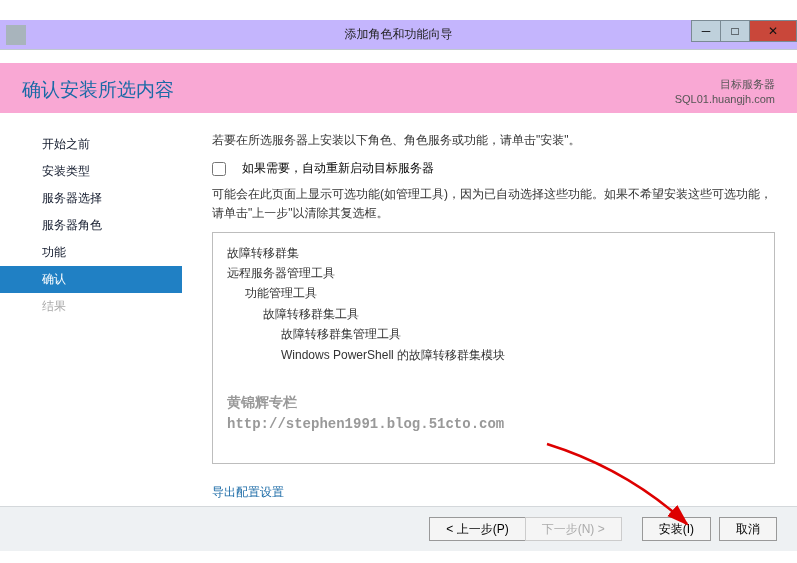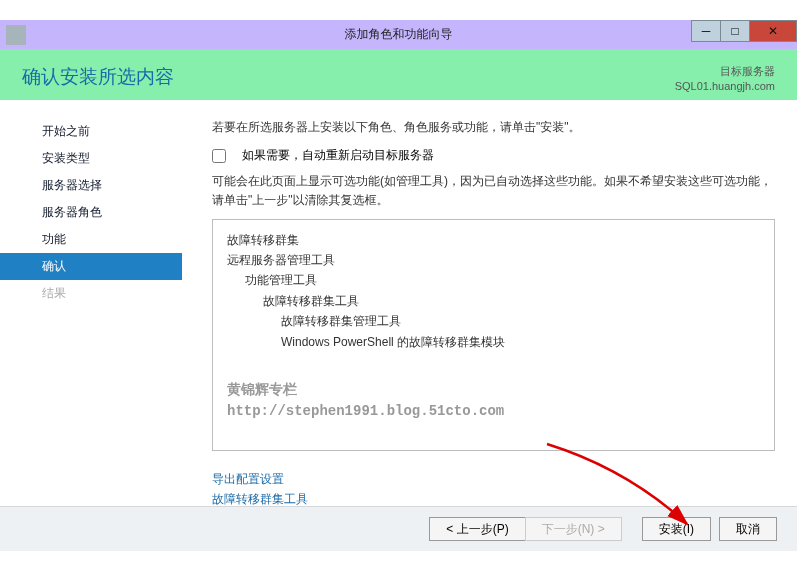--- a/index.html
+++ b/index.html
@@ -50,21 +50,22 @@
       margin-left: -1px;
     }
     .win-btn.close { background: #c9473a; color: #111; width: 48px; }
     .win-btn.min, .win-btn.max { background: #bfd1dc; }
     .header-row {
       height: 50px;
       padding: 14px 22px 0 22px;
       display: flex;
       justify-content: space-between;
       align-items: flex-start;
-      background: #86efac;
+      background: #f9a8d4;
+      margin-top: 13px;
     }
     .page-title {
       color: #1a6aa6;
       font-size: 19px;
       font-weight: 400;
     }
     .server-info {
       text-align: right;
       font-size: 11px;
       color: #555;

